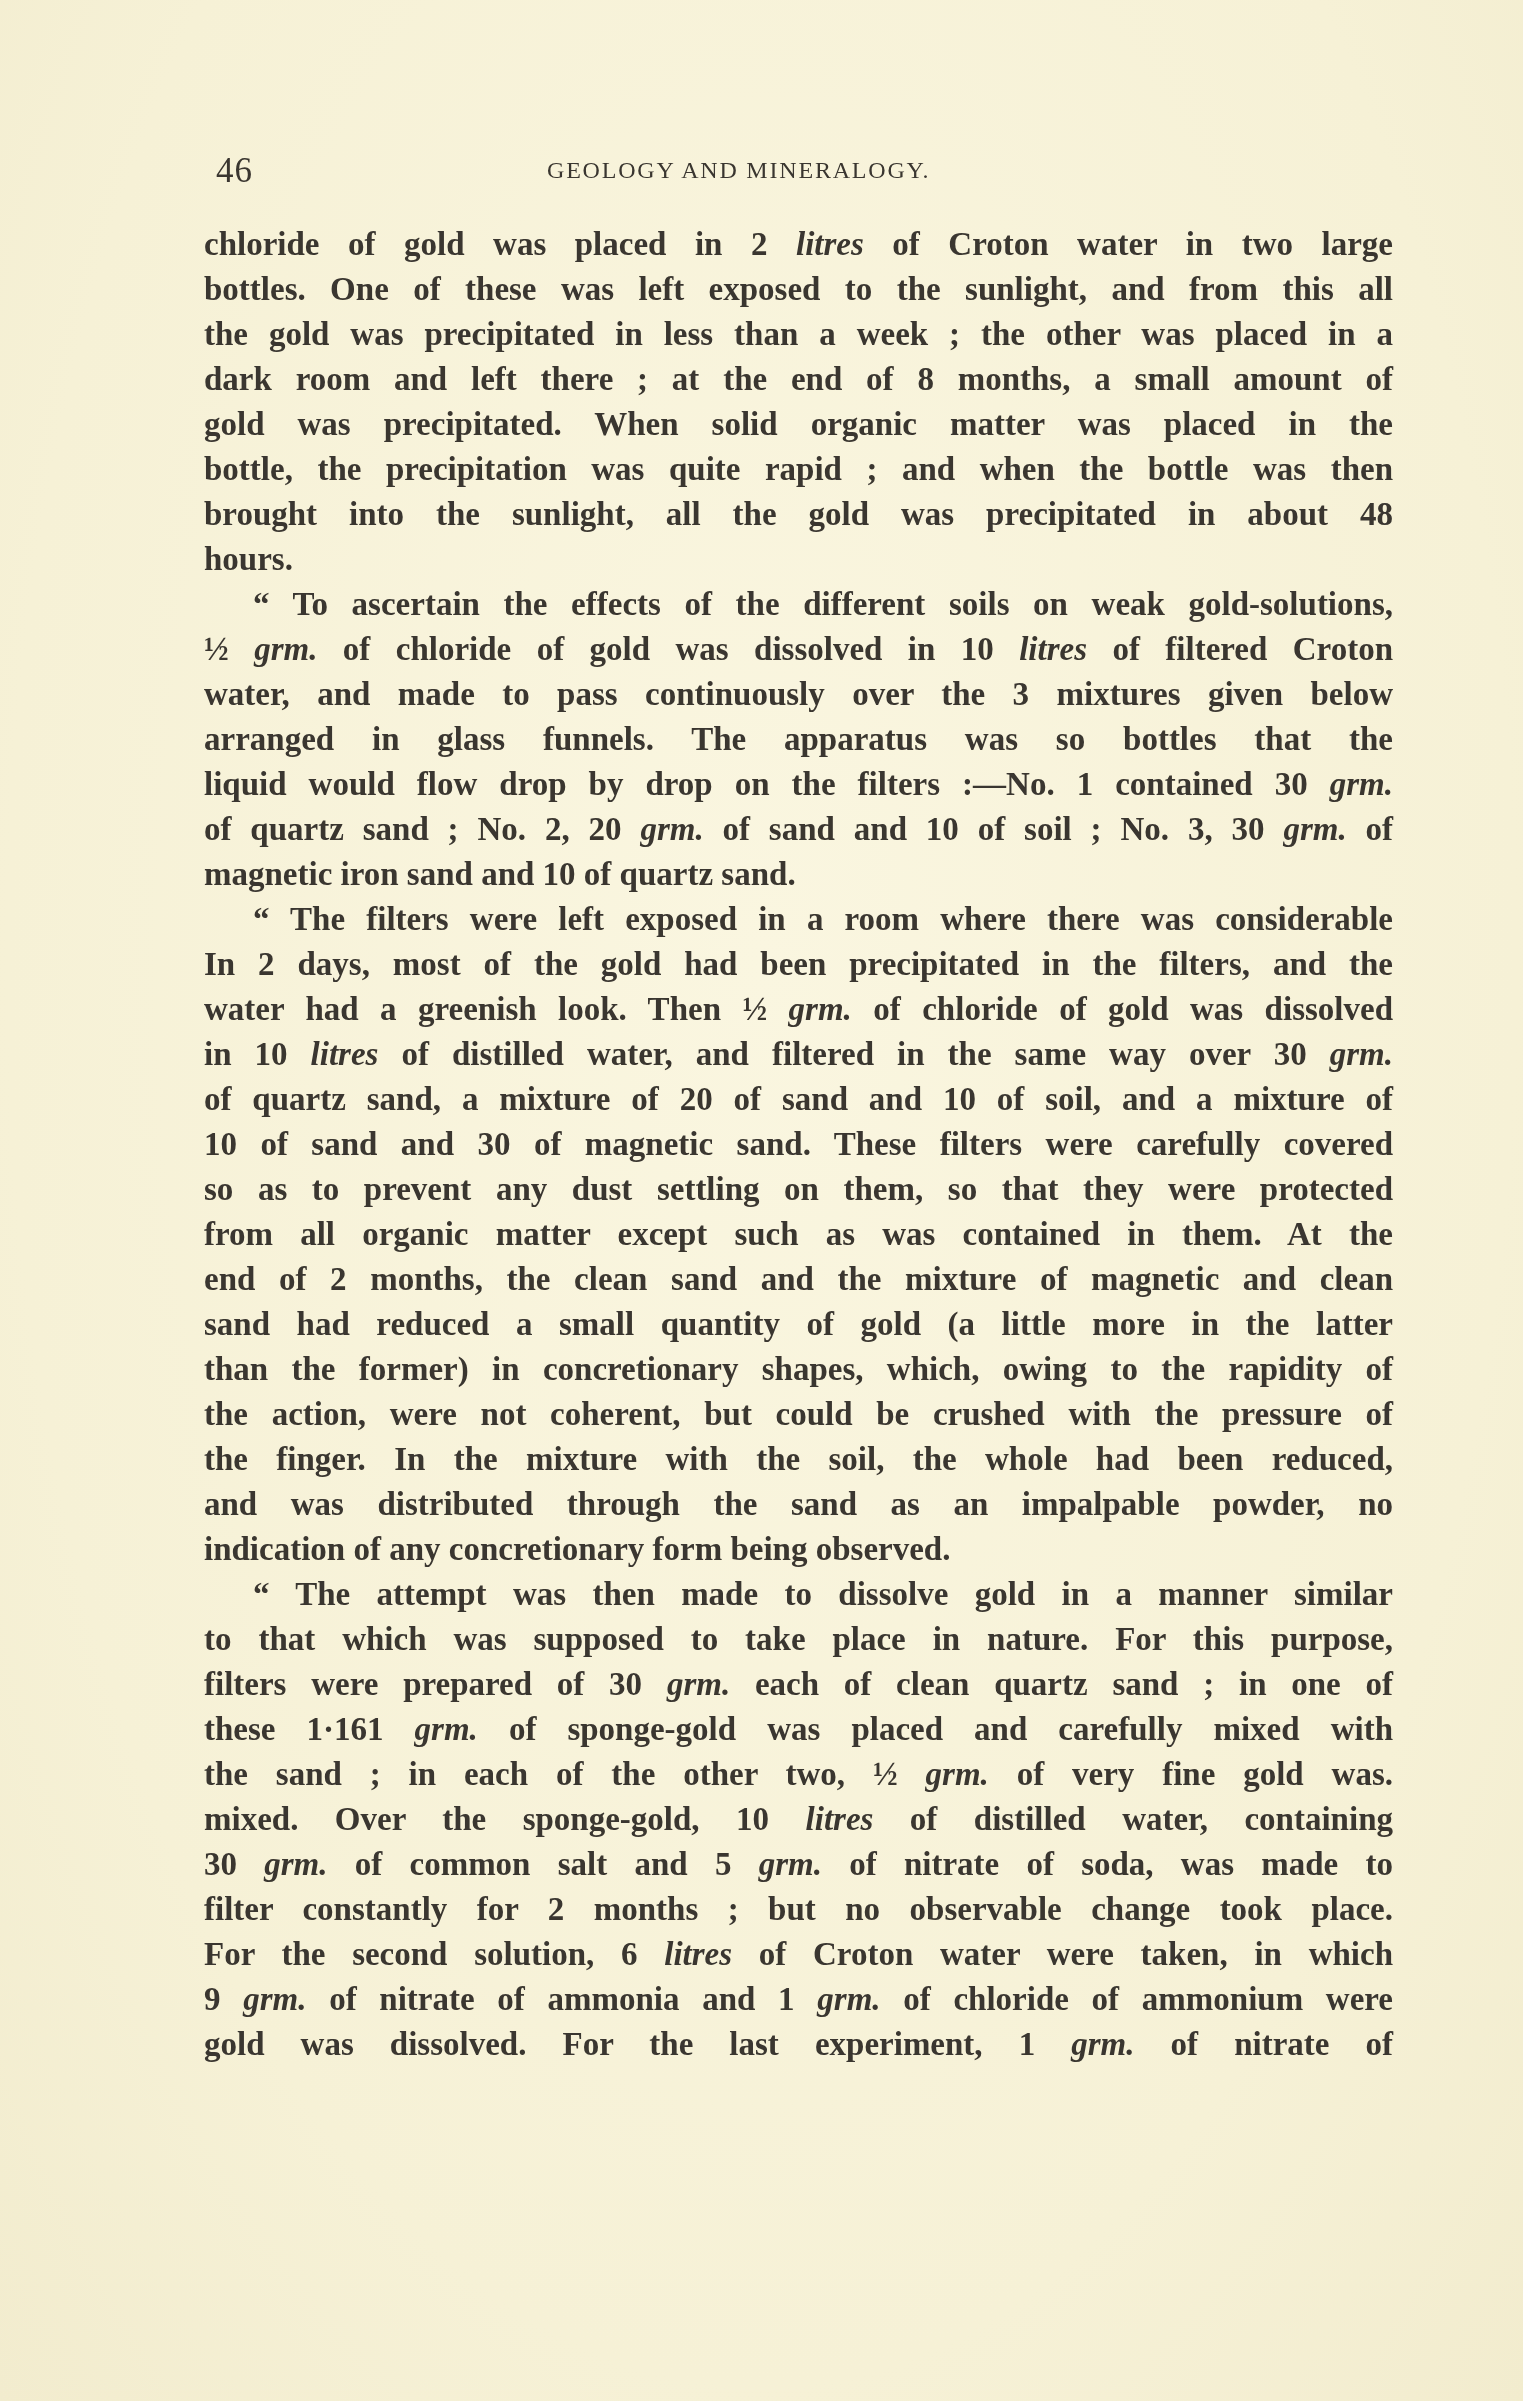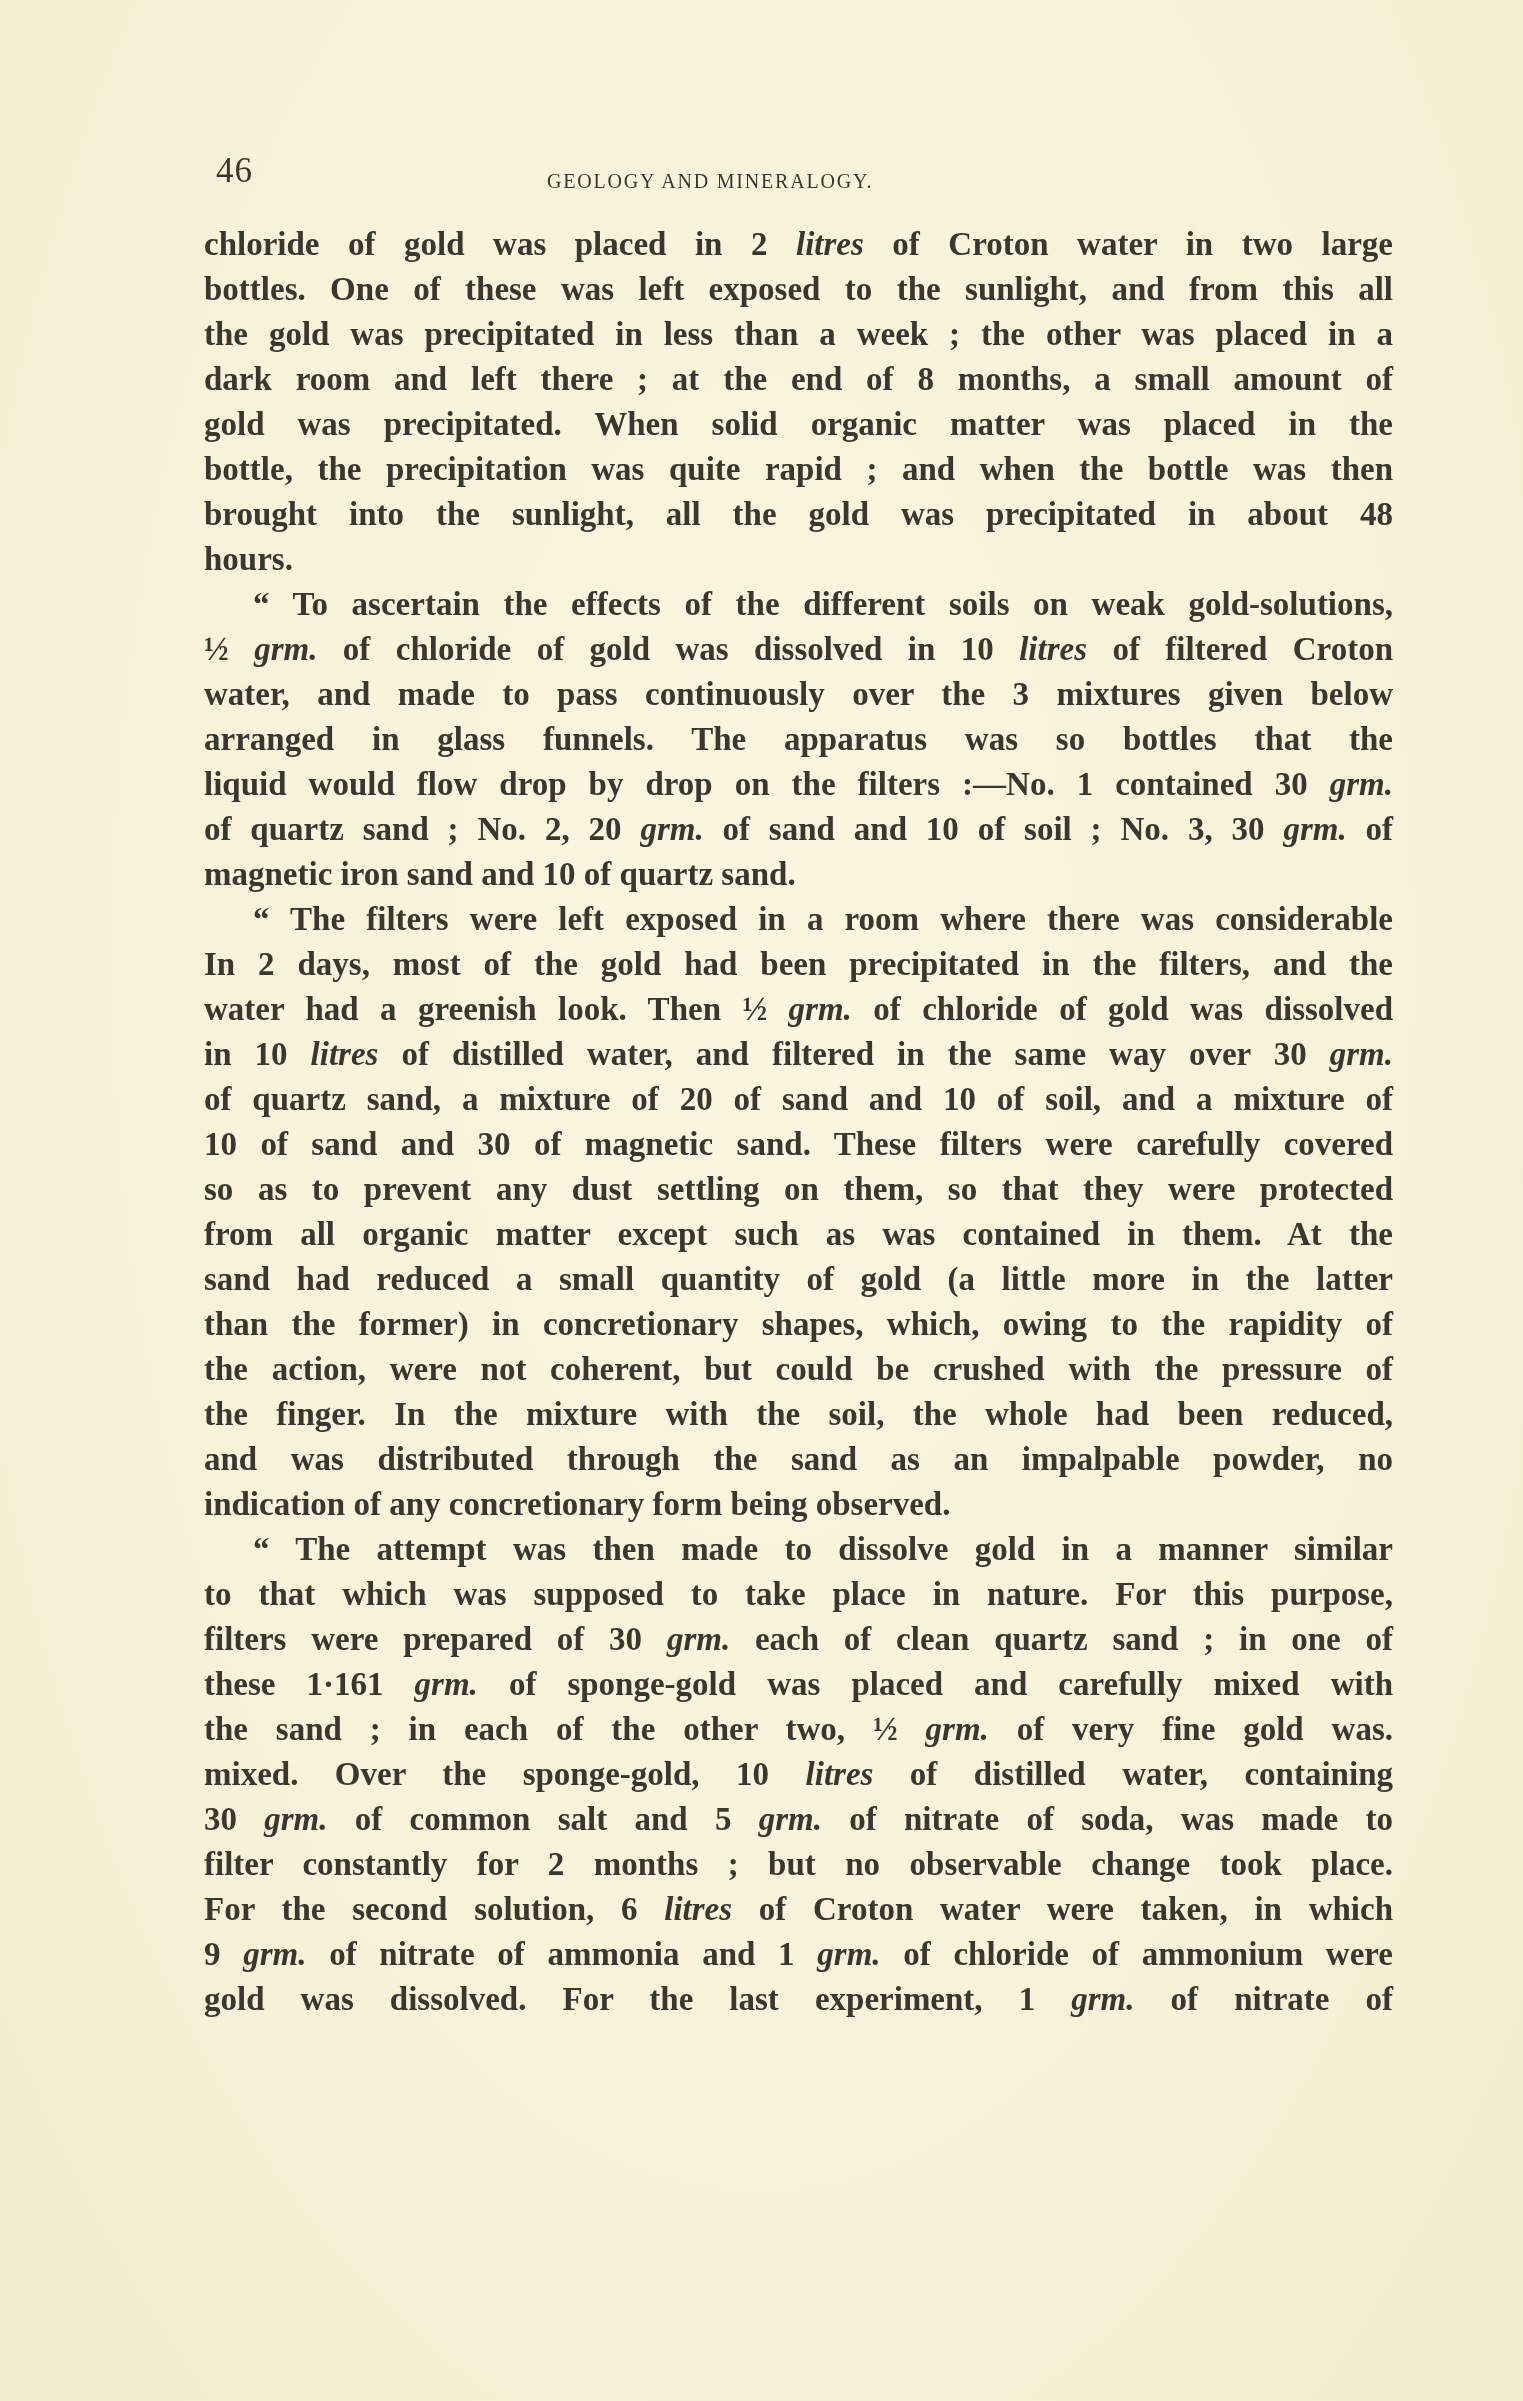--- a/index.html
+++ b/index.html
@@ -30,22 +30,22 @@
     .page-number {
       position: absolute;
       left: 12px;
       top: 0;
       font-size: 35px;
       letter-spacing: 0.9px;
     }
     .running-title {
       position: absolute;
       left: 343px;
-      top: 19px;
-      font-size: 20px;
+      top: 6px;
+      font-size: 24px;
       letter-spacing: 1.8px;
       text-transform: uppercase;
     }
     .body-text {
       font-size: 33px;
       line-height: 45px;
       font-weight: bold;
     }
     .line {
       display: block;
@@ -92,20 +92,21 @@
       </div>
       <div class="paragraph">
         <span class="line indent">“ The filters were left exposed in a room where there was considerable</span>
         <span class="line">In 2 days, most of the gold had been precipitated in the filters, and the</span>
         <span class="line">water had a greenish look.  Then ½ <i>grm.</i> of chloride of gold was dissolved</span>
         <span class="line">in 10 <i>litres</i> of distilled water, and filtered in the same way over 30 <i>grm.</i></span>
         <span class="line">of quartz sand, a mixture of 20 of sand and 10 of soil, and a mixture of</span>
         <span class="line">10 of sand and 30 of magnetic sand.  These filters were carefully covered</span>
         <span class="line">so as to prevent any dust settling on them, so that they were protected</span>
         <span class="line">from all organic matter except such as was contained in them.  At the</span>
+        <span class="line">end of 2 months, the clean sand and the mixture of magnetic and clean</span>
         <span class="line">sand had reduced a small quantity of gold (a little more in the latter</span>
         <span class="line">than the former) in concretionary shapes, which, owing to the rapidity of</span>
         <span class="line">the action, were not coherent, but could be crushed with the pressure of</span>
         <span class="line">the finger.  In the mixture with the soil, the whole had been reduced,</span>
         <span class="line">and was distributed through the sand as an impalpable powder, no</span>
         <span class="line last">indication of any concretionary form being observed.</span>
       </div>
       <div class="paragraph">
         <span class="line indent">“ The attempt was then made to dissolve gold in a manner similar</span>
         <span class="line">to that which was supposed to take place in nature.  For this purpose,</span>

